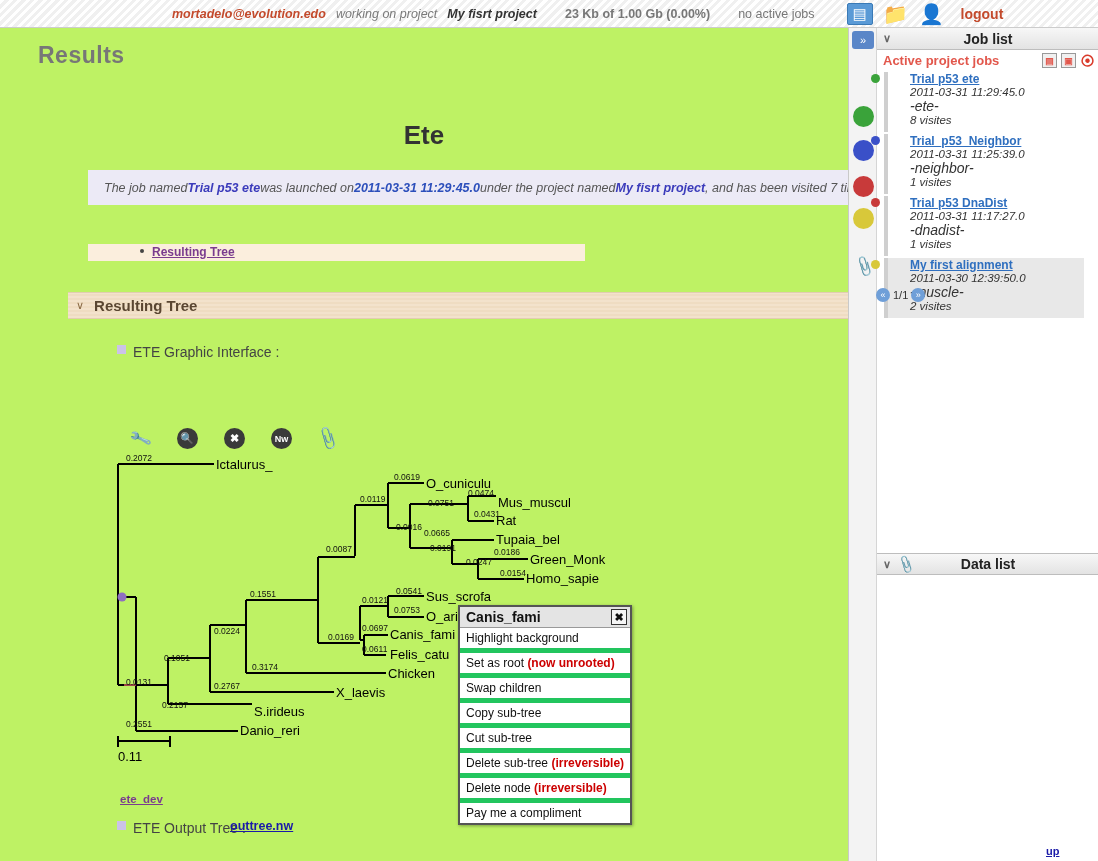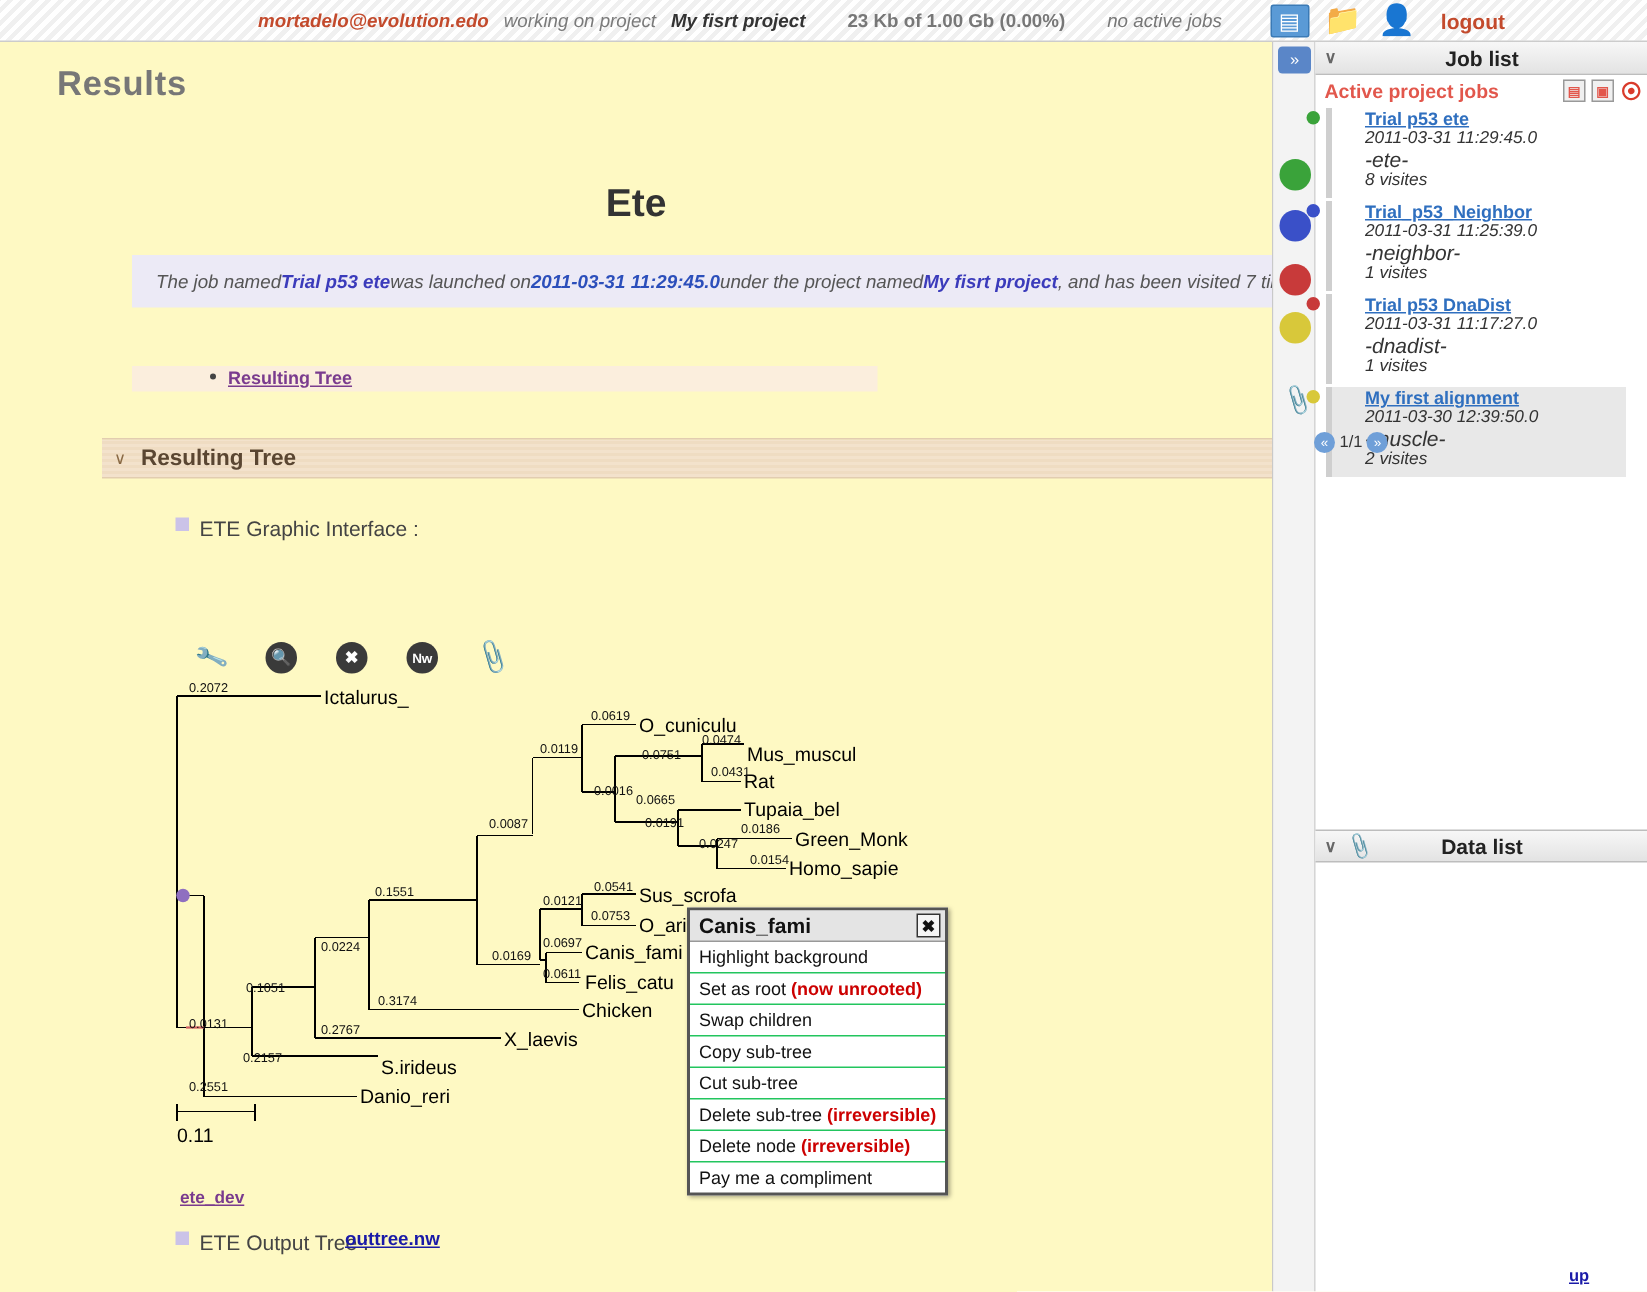--- a/index.html
+++ b/index.html
@@ -21,35 +21,35 @@
     display: flex; align-items: center;
   }
   .topbar-inner {
     display: flex; align-items: center; gap: 10px;
     margin-left: 172px; font-size: 12.5px; color: #777777;
   }
   .tb-user { color: #c34a2c; font-weight: bold; font-style: italic; }
   .tb-proj { color: #333333; font-weight: bold; font-style: italic; }
   .tb-plain { color: #7a7a7a; font-style: italic; }
   .tb-quota { color: #777777; margin-left: 18px; font-weight: bold; }
-  .tb-jobs { color: #777777; margin-left: 18px; font-style: italic; }
+  .tb-jobs { color: #777777; margin-left: 18px; }
   .tb-icons { display: flex; align-items: center; gap: 10px; margin-left: 22px; }
   .icon-box {
     width: 26px; height: 22px; border-radius: 2px;
     display: flex; align-items: center; justify-content: center;
   }
   .icon-disk { background: #5a9ad6; color: #ffffff; font-size: 15px; border:1px solid #3a7ab6;}
   .icon-folder { color: #3b6ea5; font-size: 20px; }
   .icon-person { color: #333333; font-size: 20px; }
   .tb-logout { color: #c34a2c; font-weight: bold; font-size: 14px; margin-left: 6px; }
 
   
   .page {
     position: absolute; left: 0; top: 28px; width: 848px; height: 833px;
-    background: #fef9c3; overflow: hidden;
+    background: #bef264; overflow: hidden;
   }
   .results-title {
     position: absolute; left: 38px; top: 14px;
     font-size: 23px; color: #777777; font-weight: bold; letter-spacing: .5px;
   }
   .page-h1 {
     position: absolute; left: 0; top: 92px; width: 848px;
     text-align: center; font-size: 26px; font-weight: bold; color: #333333;
   }
   .job-desc {
@@ -116,21 +116,21 @@
   }
   .ctx-close {
     width: 16px; height: 16px; border: 1px solid #333; background: #f5f5f5;
     display:flex; align-items:center; justify-content:center; font-size: 11px; cursor:pointer;
   }
   .ctx-head {
     background: #e9e9e9; color: #8c8c8c; padding: 3px 6px 4px 6px;
     font-size: 10.5px; line-height: 1.25; border-bottom: 1px solid #cfcfcf;
   }
   .ctx-item {
-    padding: 3px 6px; border-bottom: 1px solid #22c55e; color: #111; cursor: pointer; white-space: nowrap;
+    padding: 3px 6px; border-bottom: 5px solid #22c55e; color: #111; cursor: pointer; white-space: nowrap;
   }
   .ctx-item:last-child { border-bottom: none; }
   .red { color: #cc0000; font-weight: bold; }
 
   
   .rpanel {
     position: absolute; left: 848px; top: 28px; width: 250px; height: 833px;
     background: #ffffff; border-left: 1px solid #c9c9c9;
   }
   .rail {

